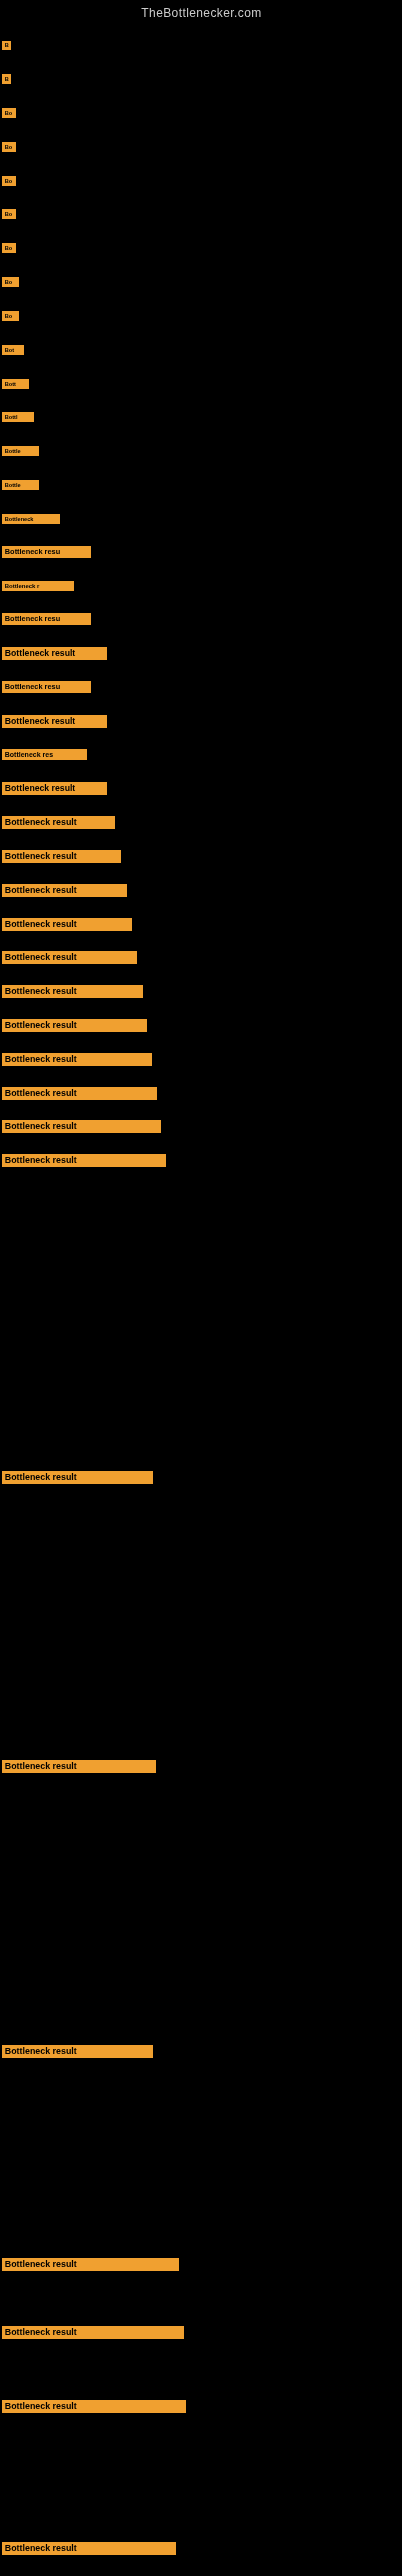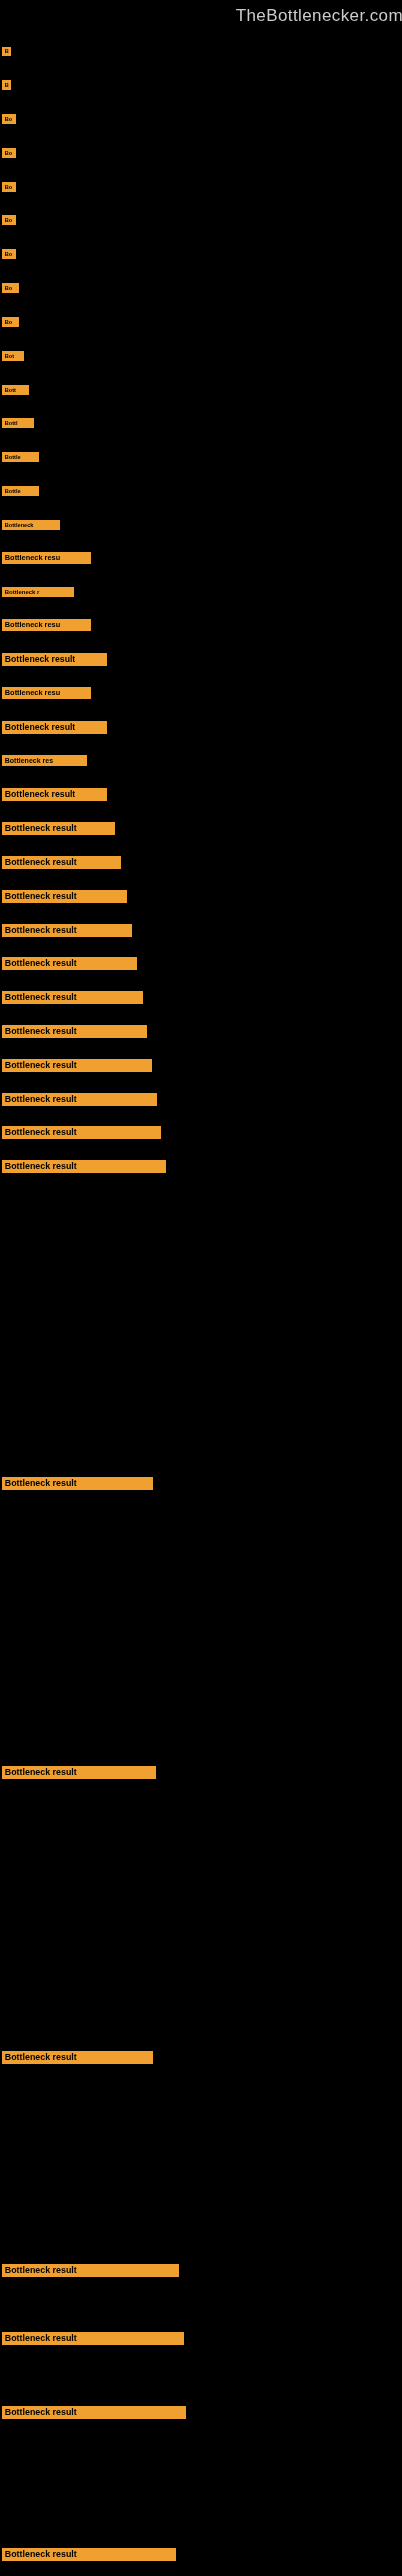--- a/index.html
+++ b/index.html
@@ -9,22 +9,22 @@
     }
     body {
       background-color: #000;
       width: 403px;
       min-height: 2576px;
       font-family: Arial, sans-serif;
       position: relative;
     }
     .site-title {
       color: #ccc;
-      font-size: 17px;
-      text-align: right;
+      font-size: 12px;
+      text-align: center;
       padding: 6.4px 0 3.2px 0;
       letter-spacing: 0.4px;
     }
     .items-container {
       padding: 8px 0;
     }
     .bottleneck-label {
       display: inline-block;
       background-color: #f0a030;
       color: #000;

